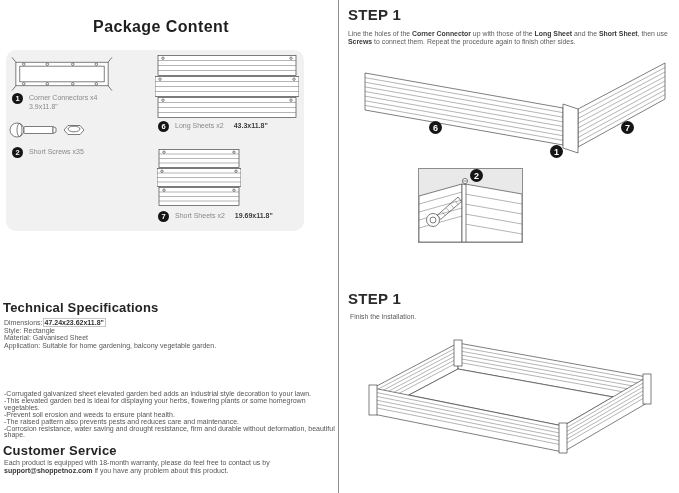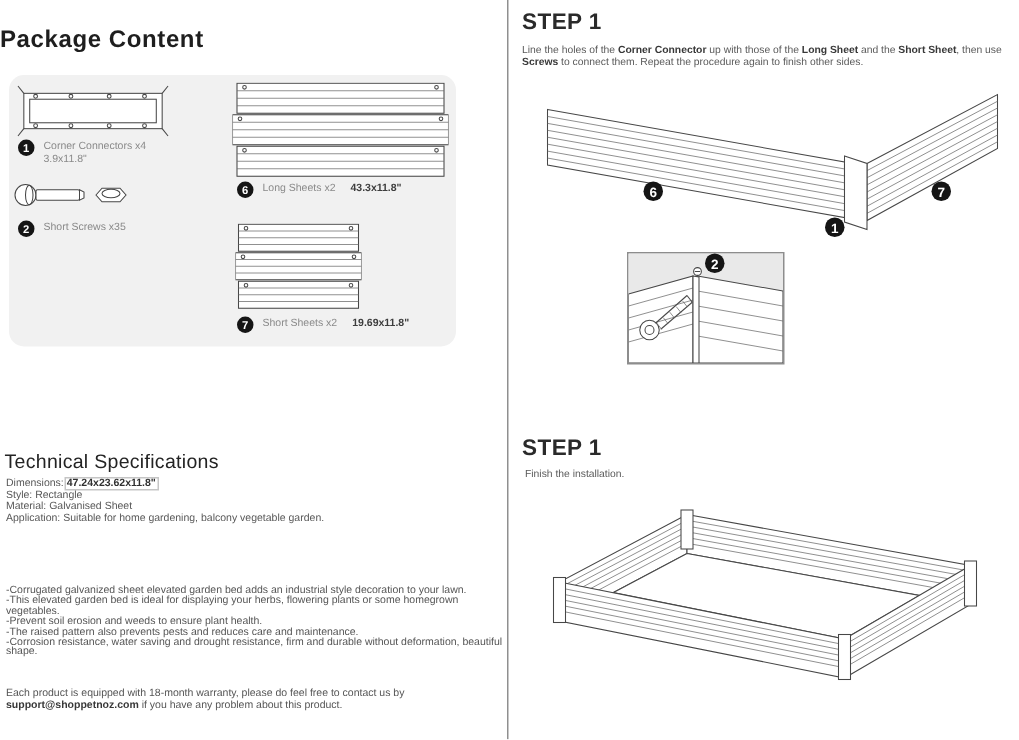--- a/index.html
+++ b/index.html
@@ -2,32 +2,32 @@
 <html><head>
 <meta charset="utf-8">
 <style>
   *{margin:0;padding:0;box-sizing:border-box}
   html,body{background:#fff}
   .page{position:relative;width:679px;height:493px;background:#fff;overflow:hidden;
         font-family:"Liberation Sans",sans-serif;color:#555}
   .divider{position:absolute;left:338px;top:0;width:1px;height:493px;background:#8f8f8f}
 
   
-  .pkg-title{position:absolute;left:0;top:18px;width:322px;text-align:left;
+  .pkg-title{position:absolute;left:0;top:18px;width:322px;text-align:center;
              font-size:16px;font-weight:bold;letter-spacing:.4px;color:#1e1e1e}
   .pkg-panel{position:absolute;left:6px;top:50px;width:298px;height:181px;
              background:#f1f1f1;border-radius:10px}
   .pkg-item{position:absolute;display:flex;align-items:flex-start;
             color:#8a8a8a;font-size:7px;line-height:9px}
   .pkg-item .txt{margin-left:6px}
   .pkg-item .dims-b{font-weight:bold;color:#3d3d3d;margin-left:10px}
   .numcircle{display:inline-flex;align-items:center;justify-content:center;flex:none;
              width:11px;height:11px;border-radius:50%;background:#151515;color:#fff;
              font-size:7.5px;font-weight:bold}
-  .sec-h{position:absolute;left:3px;font-size:13px;font-weight:normal;color:#232323;letter-spacing:.2px}
+  .sec-h{position:absolute;left:3px;font-size:13px;font-weight:bold;color:#232323;letter-spacing:.2px}
   .spec-lines{position:absolute;left:4px;top:319px;width:330px;font-size:7px;line-height:7.6px;color:#585858}
   .spec-lines .boxed{font-weight:bold;color:#303030;border:1px solid #c5c5c5;padding:0 1px}
   .feat-lines{position:absolute;left:4px;top:391px;width:334px;font-size:7px;line-height:6.9px;color:#555}
   .cs-text{position:absolute;left:4px;top:459px;width:322px;font-size:7px;line-height:8px;color:#555}
   .rich b{font-weight:bold;color:#383838}
 
   
   .step-h{position:absolute;font-size:15px;font-weight:bold;color:#2a2a2a;letter-spacing:.3px}
   .step-p{position:absolute;font-size:6.9px;line-height:8px;color:#5a5a5a}
   .callout{position:absolute;width:13px;height:13px;border-radius:50%;background:#151515;color:#fff;
@@ -155,20 +155,21 @@
   </div>
 
   <div class="feat-lines">
     <div>-Corrugated galvanized sheet elevated garden bed adds an industrial style decoration to your lawn.</div>
     <div>-This elevated garden bed is ideal for displaying your herbs, flowering plants or some homegrown vegetables.</div>
     <div>-Prevent soil erosion and weeds to ensure plant health.</div>
     <div>-The raised pattern also prevents pests and reduces care and maintenance.</div>
     <div>-Corrosion resistance, water saving and drought resistance, firm and durable without deformation, beautiful shape.</div>
   </div>
 
+  <h2 class="sec-h" style="top:443px">Customer Service</h2>
   <div class="cs-text rich"><span>Each product is equipped with 18-month warranty, please do feel free to contact us by </span><b>support@shoppetnoz.com</b><span> if you have any problem about this product.</span></div>
 
   <h2 class="step-h" style="left:348px;top:6px">STEP 1</h2>
   <div class="step-p rich" style="left:348px;top:30px;width:324px"><span>Line the holes of the </span><b>Corner Connector</b><span> up with those of the </span><b>Long Sheet</b><span> and the </span><b>Short Sheet</b><span>, then use </span><b>Screws</b><span> to connect them. Repeat the procedure again to finish other sides.</span></div>
 
   <svg id="step1-svg" style="position:absolute;left:360px;top:60px" width="310" height="100" viewBox="0 0 310 100">
     <polygon points="5,13 203,48 203,85 5,50" class="fillw"></polygon>
       <g id="g-s1-left">
         <line x1="5" y1="17.625" x2="203" y2="52.625" class="corr"></line>
         <line x1="5" y1="22.25" x2="203" y2="57.25" class="corr"></line>

